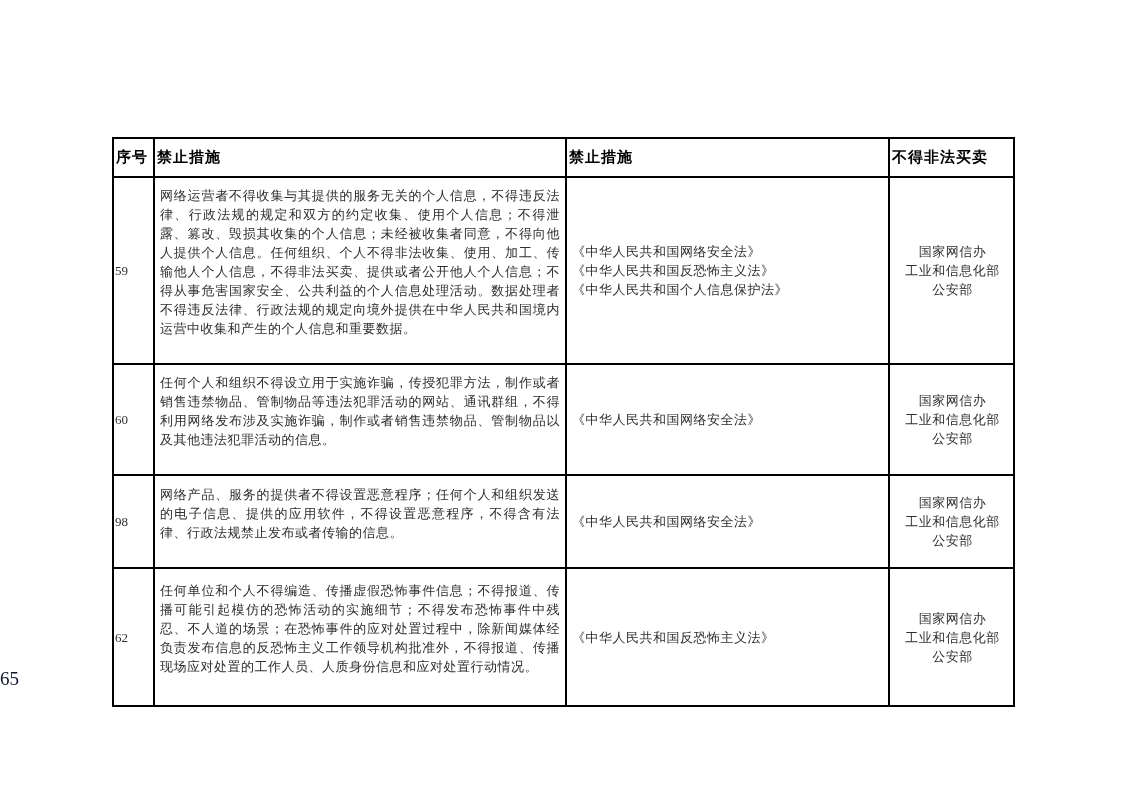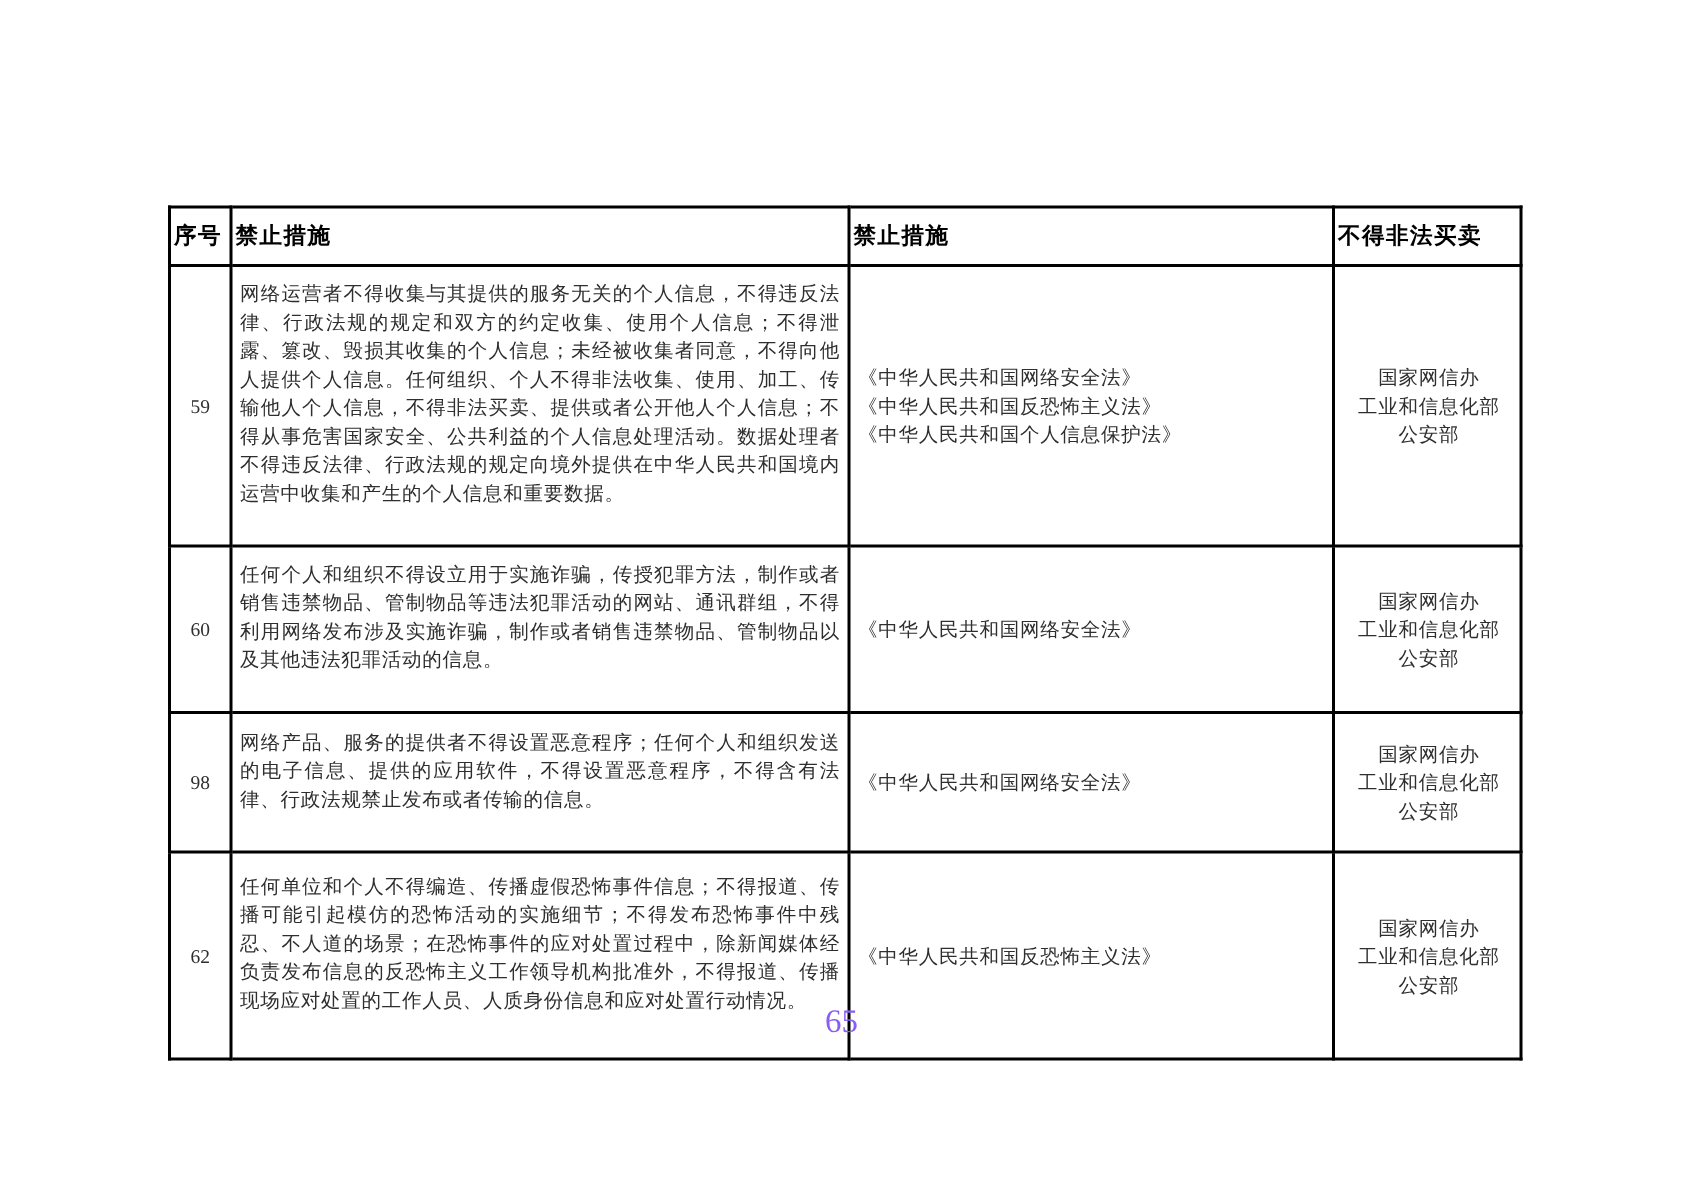--- a/index.html
+++ b/index.html
@@ -43,21 +43,21 @@
     letter-spacing: 1px;
     padding: 0 2px;
   }
   table.reg-table td {
     font-size: 13px;
     line-height: 19px;
     color: #2e2e2e;
     vertical-align: middle;
   }
   td.c-seq {
-    text-align: center;
+    text-align: left;
     font-size: 13.5px;
     color: #1d1d1d;
     margin-left: 36px;
   }
   td.c-measure {
     text-align: justify;
     padding: 8px 5px 25px 5px;
     letter-spacing: 0.5px;
   }
   td.c-basis {
@@ -74,23 +74,22 @@
   
   tbody tr:nth-child(1) { height: 161px; }
   tbody tr:nth-child(2) { height: 98px; }
   tbody tr:nth-child(3) { height: 93px; }
   tbody tr:nth-child(4) { height: 138px; }
   .page-number {
     position: absolute;
     top: 668px;
     left: 0;
     width: 1122px;
-    text-align: center;
-    font-size: 22px;
-    color: #8b5cf6;
+    font-size: 19px;
+    color: #0f172a;
   }
 </style>
 </head>
 <body>
 
 <div class="page">
 
   <table class="reg-table">
     <colgroup>
       <col style="width:41px">

